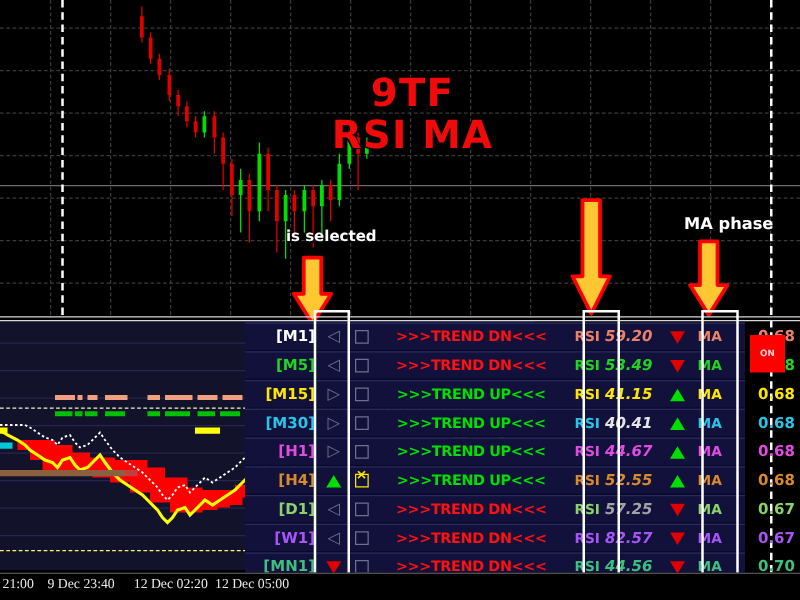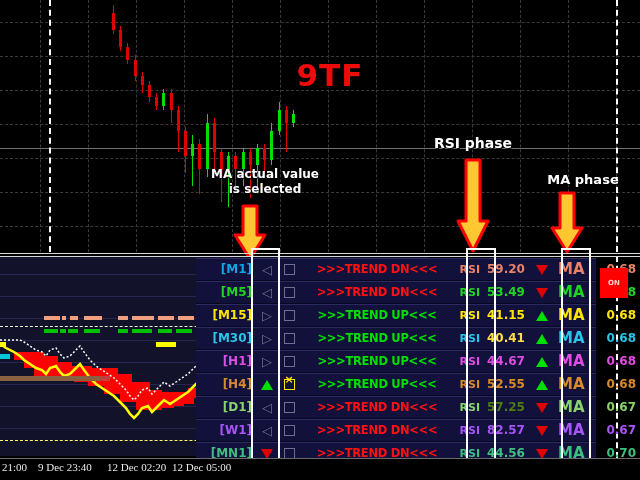--- a/index.html
+++ b/index.html
@@ -46,23 +46,23 @@
   #panel{position:absolute;left:196px;top:258px;width:400px;}
   .prow{position:relative;height:21px;background:#11113c;border-top:1px solid #2a2a60;
         border-bottom:1px solid #080822;}
   .pcell{position:absolute;top:0;height:21px;line-height:21px;font-size:12px;
          font-weight:bold;font-family:"DejaVu Sans",sans-serif;white-space:nowrap;}
   .c-tf{left:0;width:56px;text-align:right;}
   .c-dir{left:62px;width:18px;text-align:center;}
   .c-chk{left:84px;width:18px;text-align:center;}
   .c-trend{left:108px;width:146px;text-align:center;font-size:11.5px;letter-spacing:-.3px;}
   .c-rsilbl{left:254px;width:30px;text-align:right;font-size:11px;}
-  .c-rsival{left:288px;width:44px;text-align:center;font-size:12px;}
+  .c-rsival{left:288px;width:44px;text-align:left;font-size:12px;font-style:italic;}
   .c-rsiph{left:336px;width:20px;text-align:center;}
-  .c-malbl{left:362px;width:30px;text-align:left;font-size:15px;}
+  .c-malbl{left:362px;width:30px;text-align:left;font-size:11px;}
   .c-maval{left:396px;width:44px;text-align:right;font-size:12px;}
 
   .tri-up{display:inline-block;width:0;height:0;border-left:6px solid transparent;
           border-right:6px solid transparent;border-bottom:10px solid #00e000;vertical-align:middle;}
   .tri-dn{display:inline-block;width:0;height:0;border-left:6px solid transparent;
           border-right:6px solid transparent;border-top:10px solid #e00000;vertical-align:middle;}
   .arrow-l,.arrow-r{display:inline-block;color:#6f6f8f;font-size:13px;line-height:21px;}
   .chkbox{display:inline-block;width:9px;height:9px;border:1px solid #6f6f8f;vertical-align:middle;}
   .chkbox.on{border-color:#ffe600;color:#ffe600;position:relative;}
   .chkbox.on:after{content:"\00d7";position:absolute;left:0px;top:-6px;font-size:11px;
@@ -167,33 +167,33 @@
         <div class="wick" style="left: 293px; top: 110px; height: 16.8px; background: rgb(0, 224, 0); position: absolute; width: 1px;"></div>
         <div class="candle" style="left: 292px; top: 114.2px; height: 8.4px; background: rgb(0, 224, 0);"></div>
       </div>
   </div>
 
   <div class="whitedash" style="left:49px"></div>
   <div class="whitedash" style="left:616px"></div>
   <div class="whitedash2" style="left:616px"></div>
 
   <div class="ttl" id="t2">9TF</div>
+  <div class="ttl" id="t3">RSI MA</div>
 
   <div class="anno" style="left:185px;top:152px;width:160px;">
     <br>
-    <span>MA actual value</span><br>
+    <br>
     <span>is selected</span>
   </div>
   <div class="arrow" style="left:232px;top:203px;">
     <svg width="36" height="58" viewBox="0 0 36 58">
       <polygon points="18,56 3,32 11,32 11,3 25,3 25,32 33,32" fill="#ffc832" stroke="#ff0000" stroke-width="3" stroke-linejoin="round"></polygon>
     </svg>
   </div>
 
-  <div class="anno" style="left:408px;top:136px;width:130px;font-size:14px;">RSI phase</div>
   <div class="arrow" style="left:455px;top:157px;">
     <svg width="36" height="96" viewBox="0 0 36 96">
       <polygon points="18,94 3,64 11,64 11,3 25,3 25,64 33,64" fill="#ffc832" stroke="#ff0000" stroke-width="3" stroke-linejoin="round"></polygon>
     </svg>
   </div>
 
   <div class="anno" style="left:528px;top:172px;width:110px;font-size:13px;">MA phase</div>
   <div class="arrow" style="left:550px;top:190px;">
     <svg width="34" height="64" viewBox="0 0 34 64">
       <polygon points="17,62 2,38 10,38 10,3 24,3 24,38 32,38" fill="#ffc832" stroke="#ff0000" stroke-width="3" stroke-linejoin="round"></polygon>
@@ -256,21 +256,21 @@
 
     <div class="wdash" style="left:0;top:70px;width:372px;"></div>
     <div class="ydash" style="left:0;top:184px;width:372px;"></div>
   </div>
 
   <div class="sepline" style="top:253px;"></div>
   <div class="sepline" style="top:256px;"></div>
 
   <div id="panel">
       <div class="prow">
-        <div class="pcell c-tf" style="color: #0ea5e9;">[M1]</div>
+        <div class="pcell c-tf" style="color: #ffffff;">[M1]</div>
         <div class="pcell c-dir"><span class="arrow-l">◁</span></div>
         <div class="pcell c-chk"><span class="chkbox"></span></div>
         <div class="pcell c-trend" style="color: rgb(255, 17, 17);">&gt;&gt;&gt;TREND DN&lt;&lt;&lt;</div>
         <div class="pcell c-rsilbl" style="color: rgb(232, 131, 106);">RSI</div>
         <div class="pcell c-rsival" style="color: rgb(232, 131, 106);">59.20</div>
         <div class="pcell c-rsiph"><span class="tri-dn"></span></div>
         <div class="pcell c-malbl" style="color: rgb(232, 131, 106);">MA</div>
         <div class="pcell c-maval" style="color: rgb(232, 131, 106);">0.68</div>
       </div>
       <div class="prow">
@@ -294,21 +294,21 @@
         <div class="pcell c-rsiph"><span class="tri-up"></span></div>
         <div class="pcell c-malbl" style="color: rgb(255, 230, 0);">MA</div>
         <div class="pcell c-maval" style="color: rgb(255, 230, 0);">0.68</div>
       </div>
       <div class="prow">
         <div class="pcell c-tf" style="color: rgb(41, 197, 232);">[M30]</div>
         <div class="pcell c-dir"><span class="arrow-r">▷</span></div>
         <div class="pcell c-chk"><span class="chkbox"></span></div>
         <div class="pcell c-trend" style="color: rgb(0, 224, 0);">&gt;&gt;&gt;TREND UP&lt;&lt;&lt;</div>
         <div class="pcell c-rsilbl" style="color: rgb(41, 197, 232);">RSI</div>
-        <div class="pcell c-rsival" style="color: #fde047;">40.41</div>
+        <div class="pcell c-rsival" style="color: #e5e5e5;">40.41</div>
         <div class="pcell c-rsiph"><span class="tri-up"></span></div>
         <div class="pcell c-malbl" style="color: rgb(41, 197, 232);">MA</div>
         <div class="pcell c-maval" style="color: rgb(41, 197, 232);">0.68</div>
       </div>
       <div class="prow">
         <div class="pcell c-tf" style="color: rgb(226, 75, 226);">[H1]</div>
         <div class="pcell c-dir"><span class="arrow-r">▷</span></div>
         <div class="pcell c-chk"><span class="chkbox"></span></div>
         <div class="pcell c-trend" style="color: rgb(0, 224, 0);">&gt;&gt;&gt;TREND UP&lt;&lt;&lt;</div>
         <div class="pcell c-rsilbl" style="color: rgb(226, 75, 226);">RSI</div>
@@ -327,21 +327,21 @@
         <div class="pcell c-rsiph"><span class="tri-up"></span></div>
         <div class="pcell c-malbl" style="color: rgb(217, 138, 43);">MA</div>
         <div class="pcell c-maval" style="color: rgb(217, 138, 43);">0.68</div>
       </div>
       <div class="prow">
         <div class="pcell c-tf" style="color: rgb(138, 211, 106);">[D1]</div>
         <div class="pcell c-dir"><span class="arrow-l">◁</span></div>
         <div class="pcell c-chk"><span class="chkbox"></span></div>
         <div class="pcell c-trend" style="color: rgb(255, 17, 17);">&gt;&gt;&gt;TREND DN&lt;&lt;&lt;</div>
         <div class="pcell c-rsilbl" style="color: rgb(138, 211, 106);">RSI</div>
-        <div class="pcell c-rsival" style="color: #4d7c0f;">57.25</div>
+        <div class="pcell c-rsival" style="color: #a3a3a3;">57.25</div>
         <div class="pcell c-rsiph"><span class="tri-dn"></span></div>
         <div class="pcell c-malbl" style="color: rgb(138, 211, 106);">MA</div>
         <div class="pcell c-maval" style="color: rgb(138, 211, 106);">0.67</div>
       </div>
       <div class="prow">
         <div class="pcell c-tf" style="color: rgb(168, 85, 247);">[W1]</div>
         <div class="pcell c-dir"><span class="arrow-l">◁</span></div>
         <div class="pcell c-chk"><span class="chkbox"></span></div>
         <div class="pcell c-trend" style="color: rgb(255, 17, 17);">&gt;&gt;&gt;TREND DN&lt;&lt;&lt;</div>
         <div class="pcell c-rsilbl" style="color: rgb(168, 85, 247);">RSI</div>

